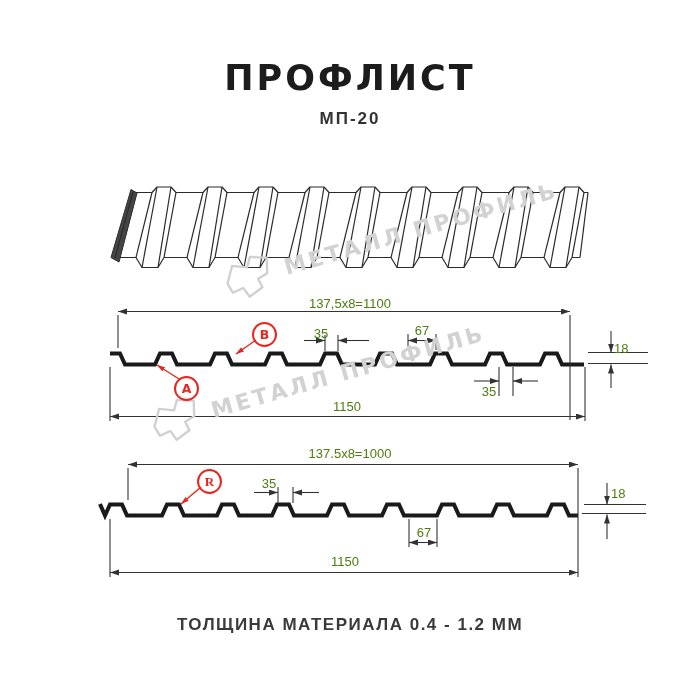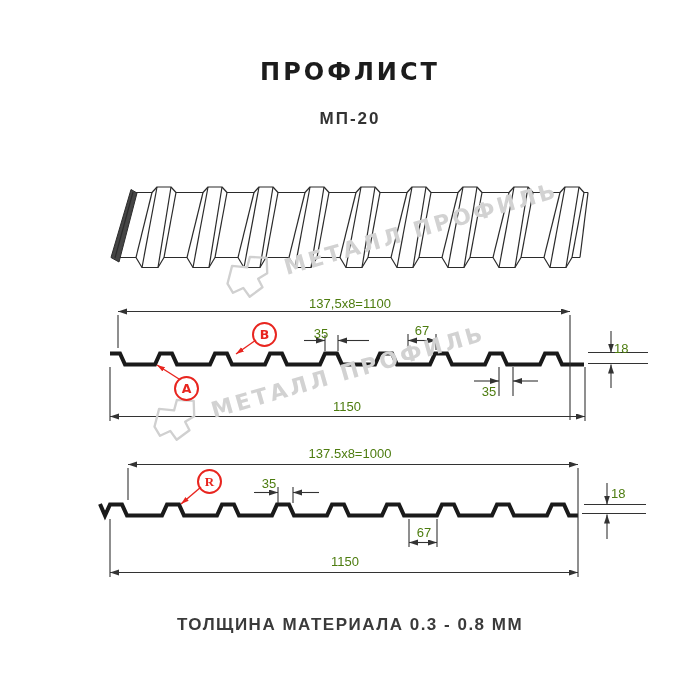--- a/index.html
+++ b/index.html
@@ -1,20 +1,20 @@
 <!DOCTYPE html>
 <html><head>
 <meta charset="utf-8">
 <style>
   html,body{margin:0;padding:0;background:#fff;}
   #stage{position:relative;width:700px;height:700px;background:#ffffff;overflow:hidden;
          font-family:"Liberation Sans",sans-serif;}
   
   .title{position:absolute;left:350px;top:58px;transform:translateX(-50%);
-         font-family:"DejaVu Sans",sans-serif;font-weight:800;font-size:24px;
+         font-family:"DejaVu Sans",sans-serif;font-weight:800;font-size:35px;
          letter-spacing:3px;color:#1c1c1c;white-space:nowrap;}
   .subtitle{position:absolute;left:350px;top:101px;transform:translateX(-50%);
          font-weight:600;font-size:17px;letter-spacing:2px;color:#333;white-space:nowrap;margin-top:8px;}
   .footnote{position:absolute;left:350px;top:615px;transform:translateX(-50%);
          font-weight:600;font-size:17px;letter-spacing:1.5px;color:#3a3a3a;white-space:nowrap;}
   
   .dimtxt{position:absolute;font-size:13px;color:#4d7c0f;white-space:nowrap;background:transparent;}
   .ctr{transform:translateX(-50%);}
   
   .wm{position:absolute;display:flex;align-items:center;gap:8px;color:#d2d2d2;
@@ -160,14 +160,14 @@
   <div class="lbl" style="left:174px;top:376px;">A</div>
   <div class="lbl" style="left:252px;top:322px;">B</div>
 
   <div class="dimtxt ctr" style="left:350px;top:446px;">137.5x8=1000</div>
   <div class="dimtxt ctr" style="left:269px;top:476px;">35</div>
   <div class="dimtxt ctr" style="left:424px;top:525px;">67</div>
   <div class="dimtxt" style="left:611px;top:486px;">18</div>
   <div class="dimtxt ctr" style="left:345px;top:554px;">1150</div>
   <div class="lbl serif" style="left:197px;top:469px;">R</div>
 
-  <div class="footnote">ТОЛЩИНА МАТЕРИАЛА 0.3 - 0.8 ММ</div>
+  <div class="footnote">ТОЛЩИНА МАТЕРИАЛА 0.4 - 1.2 ММ</div>
 </div>
 
 </body></html>

